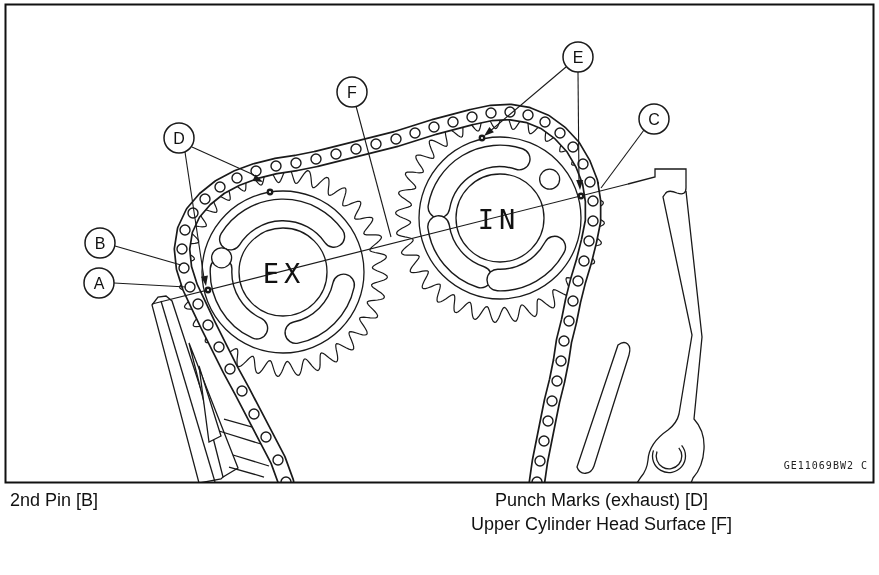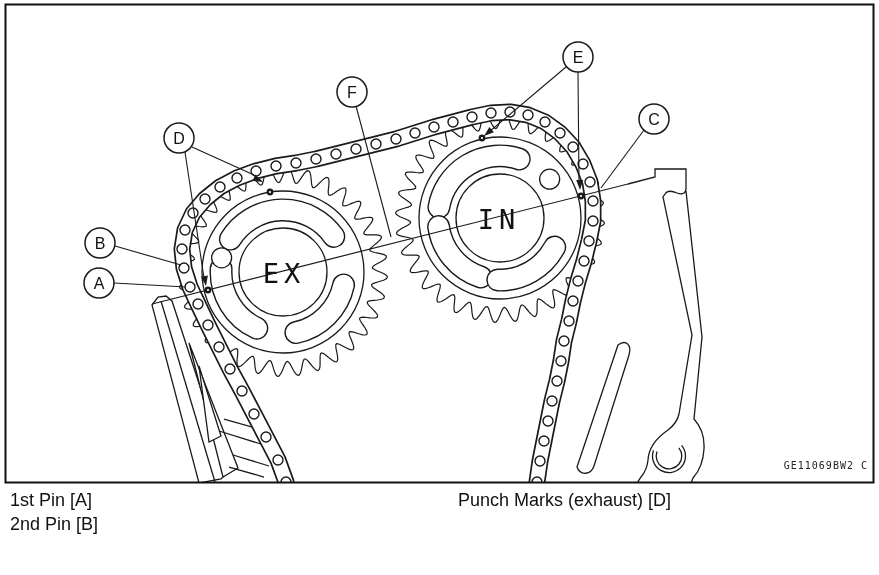--- a/index.html
+++ b/index.html
@@ -1,21 +1,21 @@
 <!DOCTYPE html>
 <html><head>
 <meta charset="utf-8">
 <style>
   html,body{margin:0;padding:0;background:#fff;}
   .stage{position:relative;width:879px;height:575px;background:#fff;overflow:hidden;
          font-family:"Liberation Sans",sans-serif;color:#111;}
   svg{position:absolute;left:0;top:0;}
   .legend-col{position:absolute;top:489px;font-size:18px;line-height:23.5px;color:#111;}
   .legend-left{left:10px;}
-  .legend-right{left:458px;text-align:center;}
+  .legend-right{left:471px;text-align:center;}
 </style>
 </head>
 <body>
 
 <div class="stage">
   <svg id="art" width="879" height="575" viewBox="0 0 879 575">
     <defs>
       <clipPath id="boxclip">
           <rect x="6" y="5" width="867" height="477"></rect>
         </clipPath>
@@ -180,19 +180,19 @@
           </g>
         </g>
 
       <text x="868" y="469" text-anchor="end" font-family="DejaVu Sans Mono, monospace" font-size="10" letter-spacing="1" fill="#222">GE11069BW2 C</text>
     </g>
 
     <rect x="5.5" y="4.5" width="868" height="478" fill="none" stroke="#111" stroke-width="2"></rect>
   </svg>
 
   <div class="legend-col legend-left">
-    <div>1st Pin [A]</div>
     <div>2nd Pin [B]</div>
   </div>
   <div class="legend-col legend-right">
     <div>Punch Marks (exhaust) [D]</div>
+    <div>Upper Cylinder Head Surface [F]</div>
   </div>
 </div>
 
 </body></html>

